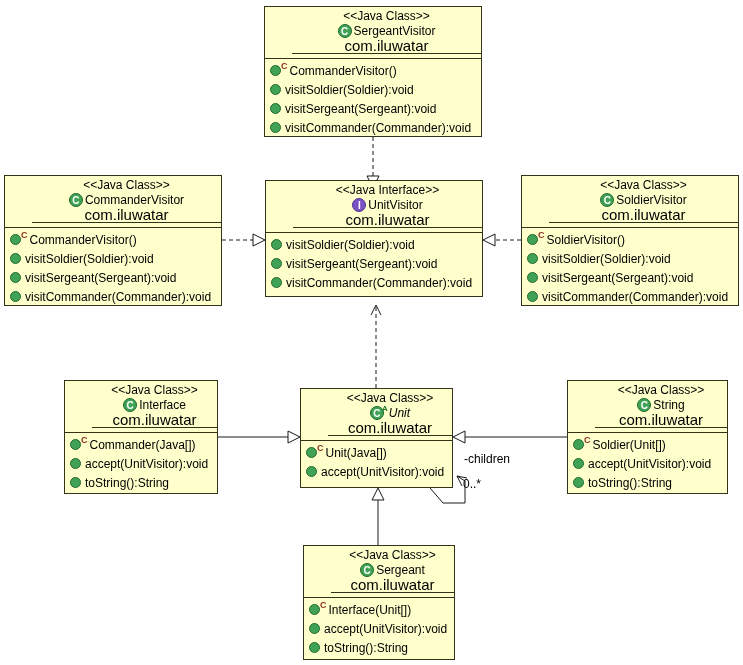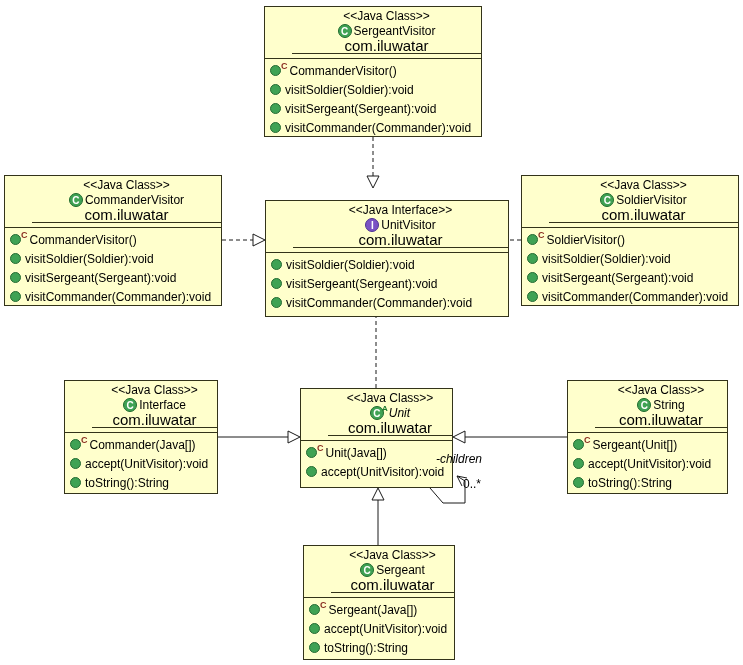--- a/index.html
+++ b/index.html
@@ -128,21 +128,21 @@
           <div class="method-row">
             <span class="vis-ball"></span>
             <span class="m-label">visitSergeant(Sergeant):void</span>
           </div>
           <div class="method-row">
             <span class="vis-ball"></span>
             <span class="m-label">visitCommander(Commander):void</span>
           </div>
         </div>
       </div>
-      <div class="class-box" style="left: 265px; top: 200px; width: 244px; height: 117px;">
+      <div class="class-box" style="left: 265px; top: 180px; width: 218px; height: 117px;">
         <div class="class-header">
           <div class="stereotype">&lt;&lt;Java Interface&gt;&gt;</div>
           <div class="name-row">
             <span class="type-icon kind-interface">I</span>
             <span class="class-name">UnitVisitor</span>
           </div>
           <div class="pkg">com.iluwatar</div>
         </div>
         <div class="attr-sep"></div>
         <div class="methods">
@@ -246,21 +246,21 @@
             <span class="type-icon kind-class">C</span>
             <span class="class-name">String</span>
           </div>
           <div class="pkg">com.iluwatar</div>
         </div>
         <div class="attr-sep"></div>
         <div class="methods">
           <div class="method-row">
             <span class="vis-ball"></span>
             <sup class="ctor-c">C</sup>
-            <span class="m-label">Sergeant(Unit[])</span>
+            <span class="m-label">Soldier(Unit[])</span>
           </div>
           <div class="method-row">
             <span class="vis-ball"></span>
             <span class="m-label">accept(UnitVisitor):void</span>
           </div>
           <div class="method-row">
             <span class="vis-ball"></span>
             <span class="m-label">toString():String</span>
           </div>
         </div>
@@ -272,28 +272,28 @@
             <span class="type-icon kind-class">C</span>
             <span class="class-name">Sergeant</span>
           </div>
           <div class="pkg">com.iluwatar</div>
         </div>
         <div class="attr-sep"></div>
         <div class="methods">
           <div class="method-row">
             <span class="vis-ball"></span>
             <sup class="ctor-c">C</sup>
-            <span class="m-label">Sergeant(Java[])</span>
+            <span class="m-label">Interface(Unit[])</span>
           </div>
           <div class="method-row">
             <span class="vis-ball"></span>
             <span class="m-label">accept(UnitVisitor):void</span>
           </div>
           <div class="method-row">
             <span class="vis-ball"></span>
             <span class="m-label">toString():String</span>
           </div>
         </div>
       </div>
     </div>
-  <span class="edge-label" style="left:436px;top:452px;font-style:italic;">-children</span>
+  <span class="edge-label" style="left:464px;top:452px;">-children</span>
   <span class="edge-label" style="left:463px;top:477px;">0..*</span>
 </div>
 
 </body></html>

